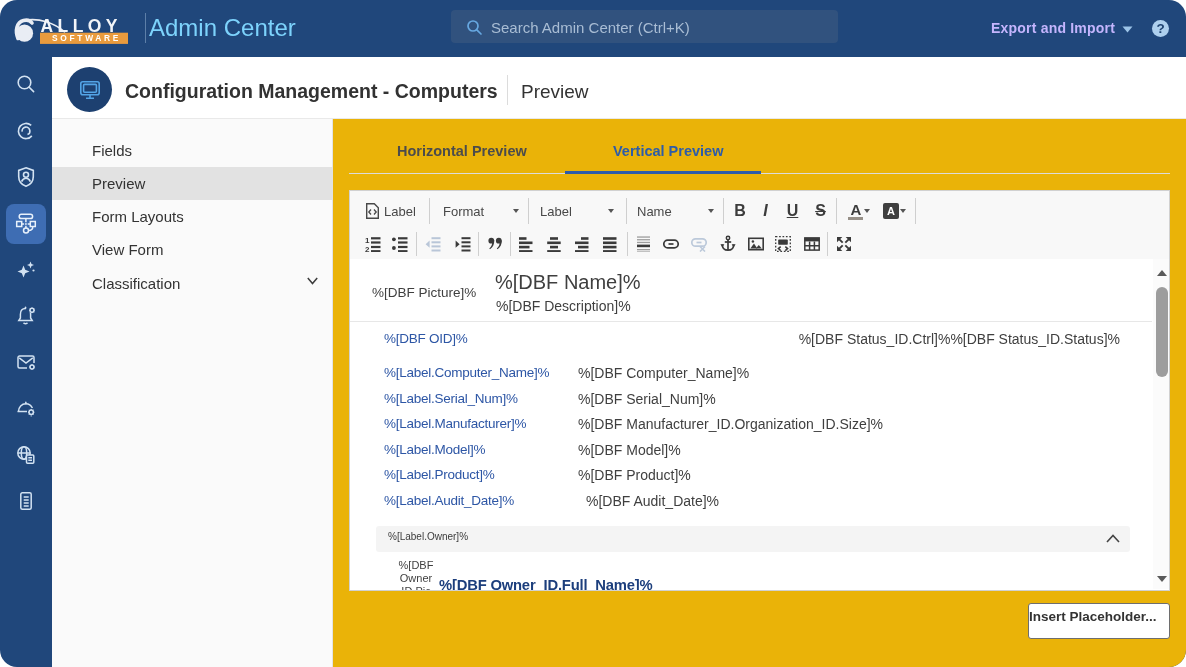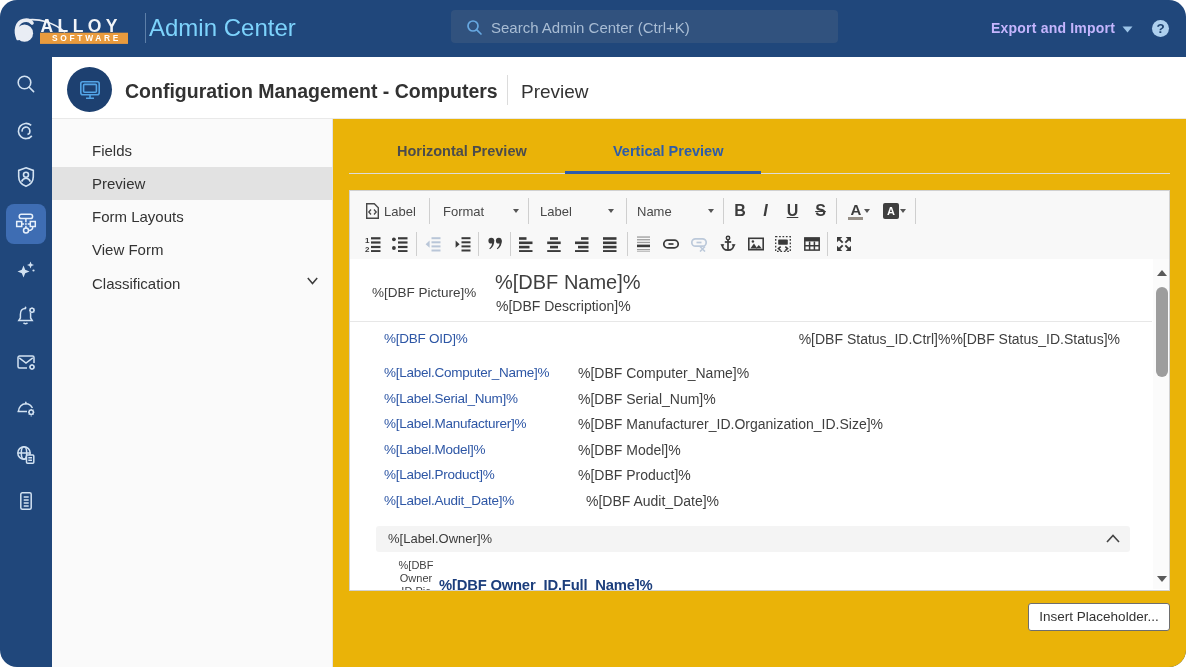--- a/index.html
+++ b/index.html
@@ -288,28 +288,28 @@
       <div class="val" style="left:228px;top:131.5px">%[DBF Serial_Num]%</div>
       <div class="lbl" style="left:34px;top:157px">%[Label.Manufacturer]%</div>
       <div class="val" style="left:228px;top:157px">%[DBF Manufacturer_ID.Organization_ID.Size]%</div>
       <div class="lbl" style="left:34px;top:182.5px">%[Label.Model]%</div>
       <div class="val" style="left:228px;top:182.5px">%[DBF Model]%</div>
       <div class="lbl" style="left:34px;top:208px">%[Label.Product]%</div>
       <div class="val" style="left:228px;top:208px">%[DBF Product]%</div>
       <div class="lbl" style="left:34px;top:233.5px">%[Label.Audit_Date]%</div>
       <div class="val" style="left:236px;top:233.5px">%[DBF Audit_Date]%</div>
       <div class="abs" style="left:26px;top:267px;width:754px;height:26px;background:#f4f4f4;border-radius:3px"></div>
-      <div class="abs" style="left:38px;top:272px;font-size:13px;color:#3b3b3b">%[Label.Owner]%</div>
+      <div class="abs" style="left:38px;top:272px;font-size:10px;color:#3b3b3b">%[Label.Owner]%</div>
       <svg class="abs" style="left:756px;top:275px" width="14" height="9" viewBox="0 0 14 9" fill="none" stroke="#444" stroke-width="1.6">
           <path d="M1,8 L7,1.5 L13,8"></path>
         </svg>
       <div class="abs" style="left:42px;top:300px;width:48px;text-align:center;font-size:11px;line-height:13px;color:#3f3f3f">%[DBF<br>Owner<br>ID.Pic</div>
       <div class="abs" style="left:89px;top:318px;font-size:14.8px;font-weight:bold;color:#1c3e7c;letter-spacing:-0.2px">%[DBF Owner_ID.Full_Name]%</div>
 
       <div class="abs" style="left:803px;top:0;width:17px;height:330px;background:#fbfbfb"></div>
       <div class="abs" style="left:806.5px;top:11px;width:0;height:0;border-left:5px solid transparent;border-right:5px solid transparent;border-bottom:6px solid #5a5a5a"></div>
       <div class="abs" style="left:805.5px;top:28px;width:12px;height:90px;border-radius:6px;background:#9d9d9d"></div>
       <div class="abs" style="left:806.5px;top:317px;width:0;height:0;border-left:5px solid transparent;border-right:5px solid transparent;border-top:6px solid #5a5a5a"></div>
     </div>
 
-    <div class="abs" style="left:976px;top:546px;width:142px;height:28px;background:#fff;border:1px solid #6e6e6e;border-radius:3px;text-align:center;font-size:13.5px;font-weight:normal;color:#333;line-height:26px">Insert Placeholder...</div>
+    <div class="abs" style="left:976px;top:546px;width:142px;height:36px;background:#fff;border:1px solid #6e6e6e;border-radius:3px;font-size:13.5px;font-weight:bold;color:#333;line-height:26px">Insert Placeholder...</div>
   </div>
 </div>
 
 </body></html>

